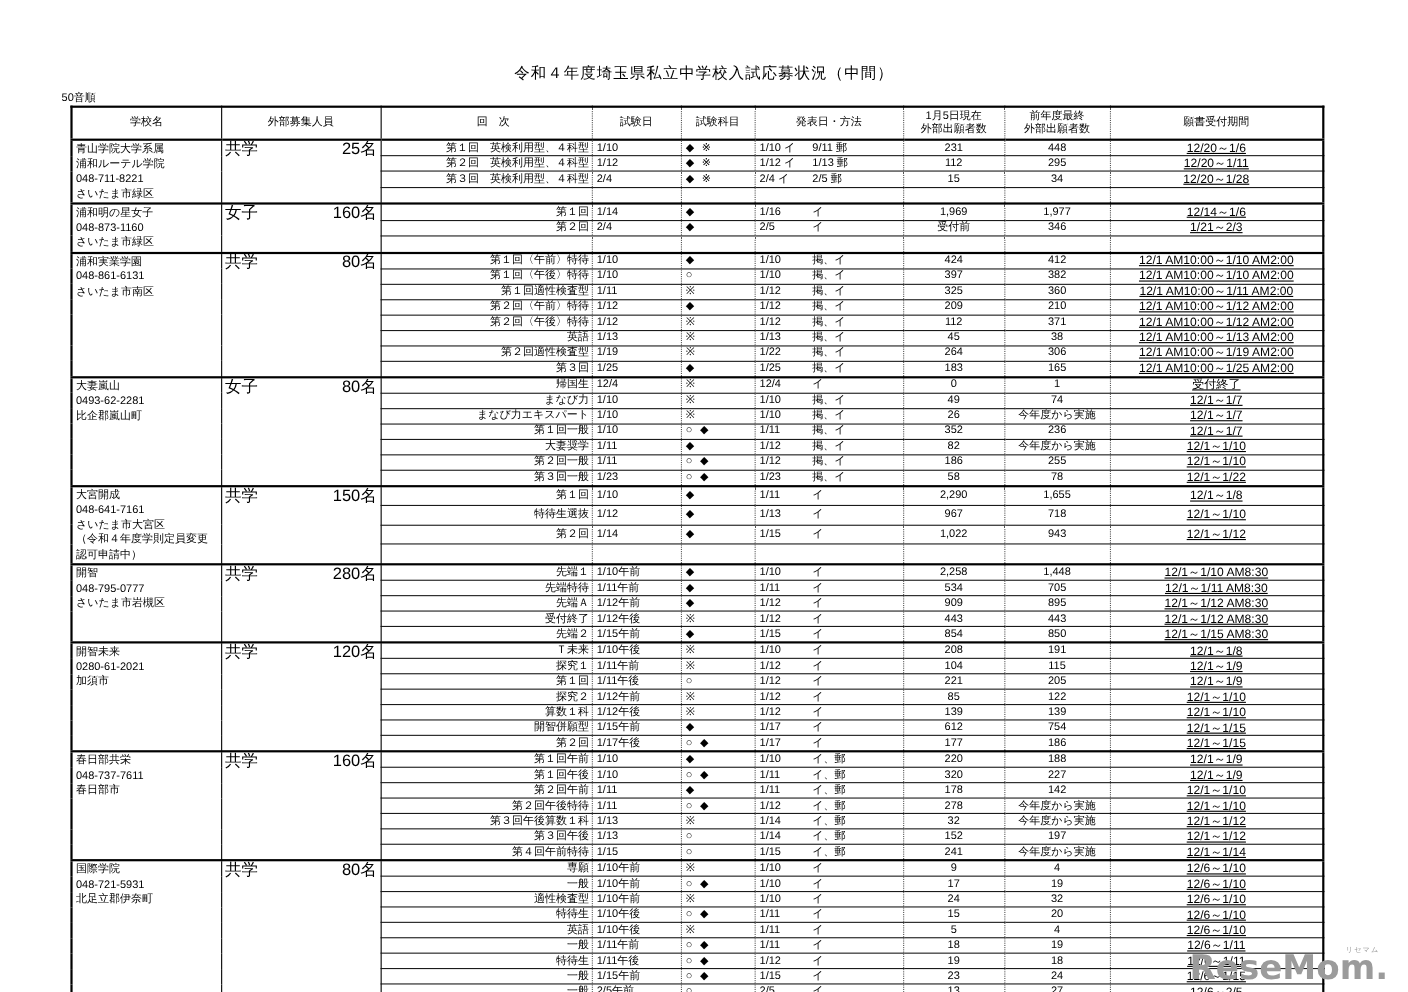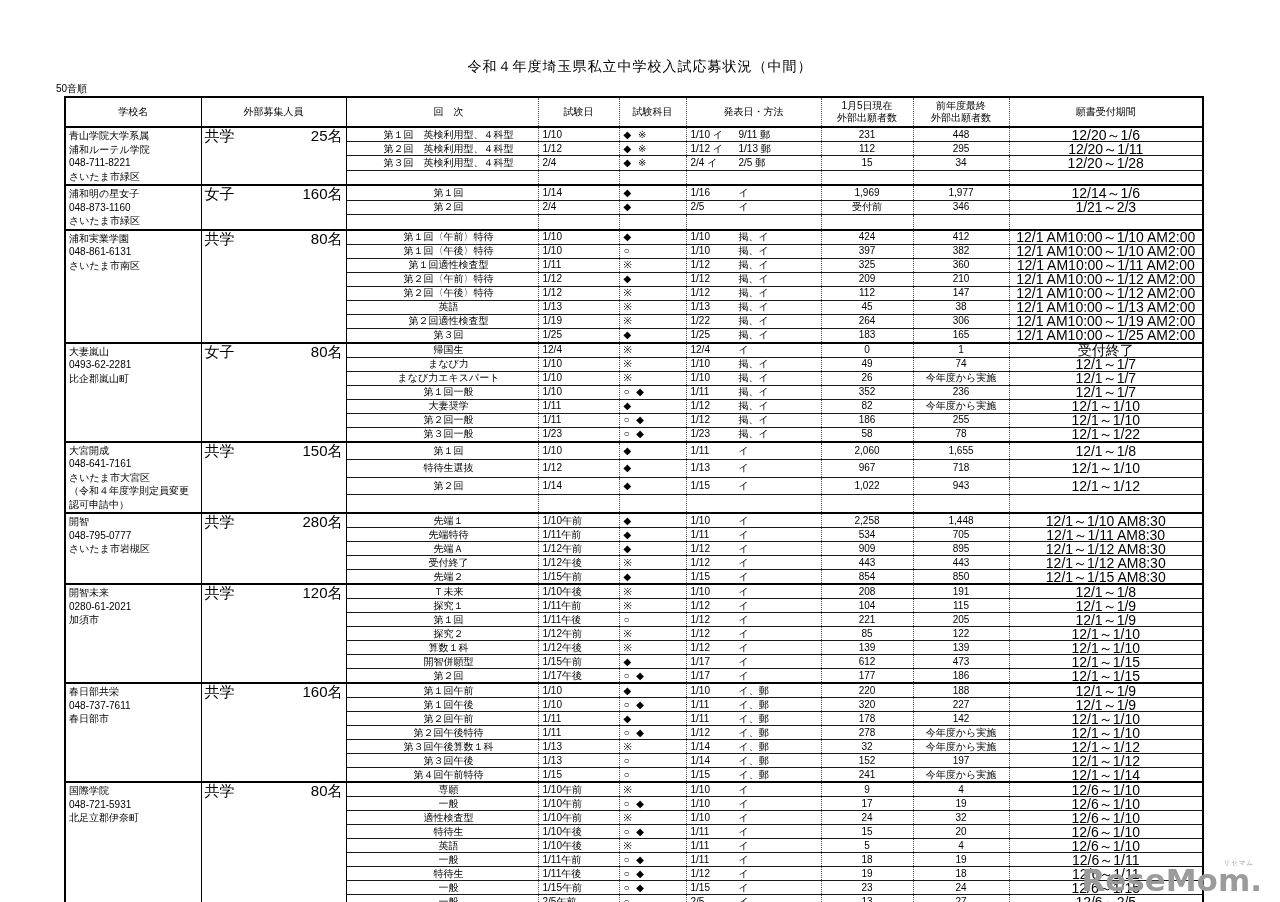--- a/index.html
+++ b/index.html
@@ -20,27 +20,27 @@
   .c-recruit{border-right:1.5px solid #000;}
   .c-round{border-right:1px dotted #555;padding-left:15px;}
   .c-date{border-right:1px dotted #555;}
   .c-subject{border-right:1px dotted #555;}
   .c-announce{border-right:1px dotted #555;}
   .c-current{border-right:1px dotted #555;}
   .c-prev{border-right:1px dotted #555;}
   .school-cell{vertical-align:top;white-space:pre-line;line-height:13.5px;font-size:10px;padding:1px 3px;}
   .recruit-cell{vertical-align:top;padding:1px 3px;font-size:15px;}
   .recruit-inner{display:flex;justify-content:space-between;line-height:13px;}
-  .round-cell{text-align:center;padding-left:15px;margin-top:15px;}
+  .round-cell{text-align:right;padding-left:15px;margin-top:15px;}
   .date-cell{text-align:left;padding-left:4px;}
   .subject-cell{text-align:left;padding-left:4px;letter-spacing:2px;}
   .announce-cell{text-align:left;padding-left:4px;}
   .ann-d{display:inline-block;width:48px;}
   .num-cell{text-align:center;}
-  .period-cell{text-align:center;font-size:14px;}
+  .period-cell{text-align:center;font-size:11px;text-decoration:underline;}
   .logo{position:absolute;right:18px;bottom:6px;color:#9b9b9b;font-weight:bold;
         font-size:31px;line-height:1;font-family:"DejaVu Sans",sans-serif;}
   .logo .ruby{position:absolute;top:-5px;right:8px;font-size:6.5px;font-weight:normal;
         letter-spacing:1px;color:#9b9b9b;}
 </style>
 </head>
 <body>
 
 <div class="page">
   <div class="title">令和４年度埼玉県私立中学校入試応募状況（中間）</div>
@@ -204,21 +204,21 @@
           <td class="num-cell c-current rt">209</td>
           <td class="num-cell c-prev rt">210</td>
           <td class="period-cell rt">12/1 AM10:00～1/12 AM2:00</td>
         </tr>
         <tr>
           <td class="round-cell c-round rt">第２回〈午後〉特待</td>
           <td class="date-cell c-date rt">1/12</td>
           <td class="subject-cell c-subject rt">※</td>
           <td class="announce-cell c-announce rt"><span class="ann-d">1/12</span><span>掲、イ</span></td>
           <td class="num-cell c-current rt">112</td>
-          <td class="num-cell c-prev rt">147</td>
+          <td class="num-cell c-prev rt">371</td>
           <td class="period-cell rt">12/1 AM10:00～1/12 AM2:00</td>
         </tr>
         <tr>
           <td class="round-cell c-round rt">英語</td>
           <td class="date-cell c-date rt">1/13</td>
           <td class="subject-cell c-subject rt">※</td>
           <td class="announce-cell c-announce rt"><span class="ann-d">1/13</span><span>掲、イ</span></td>
           <td class="num-cell c-current rt">45</td>
           <td class="num-cell c-prev rt">38</td>
           <td class="period-cell rt">12/1 AM10:00～1/13 AM2:00</td>
@@ -325,21 +325,21 @@
           <td class="recruit-cell c-recruit" rowspan="4">
             <div class="recruit-inner">
               <span>共学</span>
               <span>150名</span>
             </div>
           </td>
           <td class="round-cell c-round">第１回</td>
           <td class="date-cell c-date">1/10</td>
           <td class="subject-cell c-subject">◆</td>
           <td class="announce-cell c-announce"><span class="ann-d">1/11</span><span>イ</span></td>
-          <td class="num-cell c-current">2,060</td>
+          <td class="num-cell c-current">2,290</td>
           <td class="num-cell c-prev">1,655</td>
           <td class="period-cell">12/1～1/8</td>
         </tr>
         <tr>
           <td class="round-cell c-round rt">特待生選抜</td>
           <td class="date-cell c-date rt">1/12</td>
           <td class="subject-cell c-subject rt">◆</td>
           <td class="announce-cell c-announce rt"><span class="ann-d">1/13</span><span>イ</span></td>
           <td class="num-cell c-current rt">967</td>
           <td class="num-cell c-prev rt">718</td>
@@ -474,21 +474,21 @@
           <td class="num-cell c-current rt">139</td>
           <td class="num-cell c-prev rt">139</td>
           <td class="period-cell rt">12/1～1/10</td>
         </tr>
         <tr>
           <td class="round-cell c-round rt">開智併願型</td>
           <td class="date-cell c-date rt">1/15午前</td>
           <td class="subject-cell c-subject rt">◆</td>
           <td class="announce-cell c-announce rt"><span class="ann-d">1/17</span><span>イ</span></td>
           <td class="num-cell c-current rt">612</td>
-          <td class="num-cell c-prev rt">473</td>
+          <td class="num-cell c-prev rt">754</td>
           <td class="period-cell rt">12/1～1/15</td>
         </tr>
         <tr>
           <td class="round-cell c-round rt">第２回</td>
           <td class="date-cell c-date rt">1/17午後</td>
           <td class="subject-cell c-subject rt">○ ◆</td>
           <td class="announce-cell c-announce rt"><span class="ann-d">1/17</span><span>イ</span></td>
           <td class="num-cell c-current rt">177</td>
           <td class="num-cell c-prev rt">186</td>
           <td class="period-cell rt">12/1～1/15</td>

